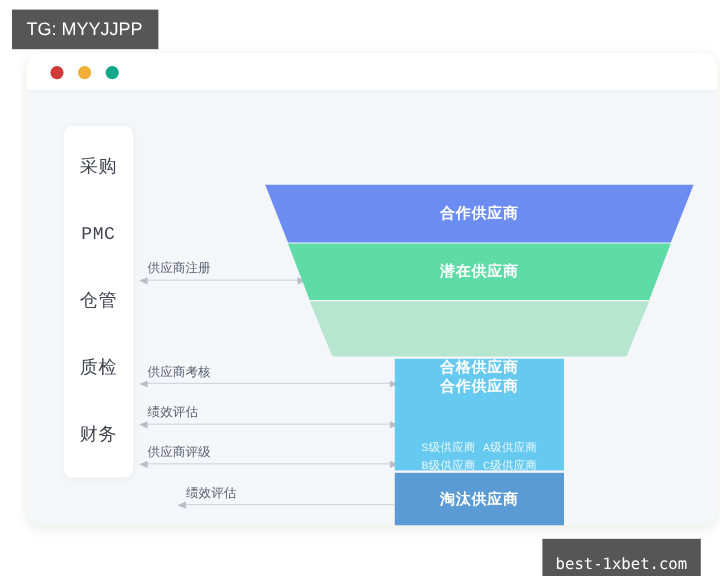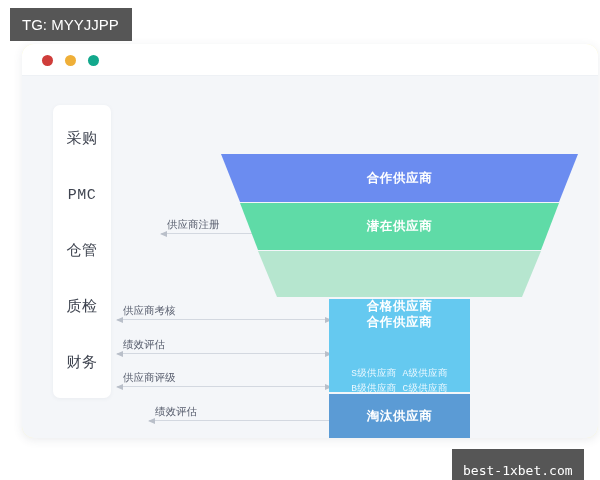--- a/index.html
+++ b/index.html
@@ -188,21 +188,21 @@
   <div id="canvas">
 
     <div id="dept-rail">
       <div class="dept-item">采购</div>
       <div class="dept-item">PMC</div>
       <div class="dept-item">仓管</div>
       <div class="dept-item">质检</div>
       <div class="dept-item">财务</div>
     </div>
 
-    <div class="arrow-row" style="left:95px; top:135px; width:137px;margin-left:44px;">
+    <div class="arrow-row" style="left:95px; top:135px; width:137px;">
       <span class="arrow-label">供应商注册</span>
       <span class="arrow-line"></span>
       <span class="arrow-head-right"></span>
       <span class="arrow-head-left"></span>
     </div>
 
 
     <div class="arrow-row" style="left:95px; top:221px; width:214px;">
       <span class="arrow-label">供应商考核</span>
       <span class="arrow-line"></span>

